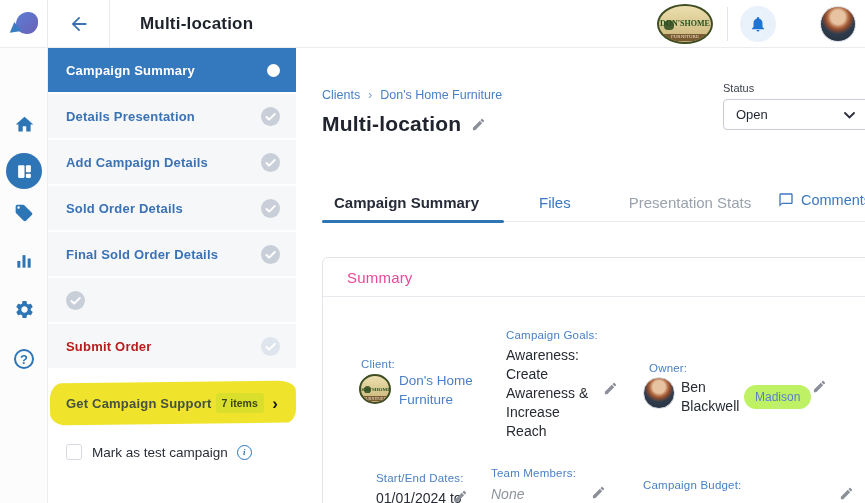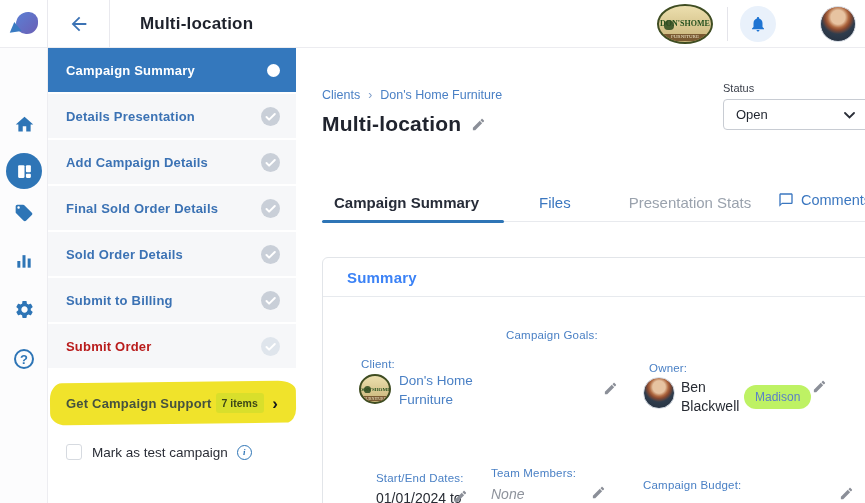--- a/index.html
+++ b/index.html
@@ -93,21 +93,21 @@
   .tab-2 { margin-left:60px; color:#3b77c0; font-weight:500; }
   .tab-3 { margin-left:58px; color:#9aa2ad; font-weight:500; }
   .tab-underline { position:absolute; left:0; bottom:-2px; width:182px; height:3px; background:#2e75b6; border-radius:2px; }
   .comments-tab { position:absolute; left:456px; top:9px; display:flex; align-items:center; gap:7px;
                   color:#3b77c0; font-size:14.5px; font-weight:500; cursor:pointer; white-space:nowrap; }
 
   
   .card { position:absolute; left:322px; top:257px; width:560px; height:400px; background:#fff;
           border:1px solid #e2e5e9; border-radius:6px; }
   .card-header { height:39px; border-bottom:1px solid #e7eaee; display:flex; align-items:center; padding-left:24px; }
-  .card-title { font-size:15px; font-weight:700; color:#3b82f6; letter-spacing:.2px; }
+  .card-title { font-size:15px; font-weight:400; color:#ec4899; letter-spacing:.2px; }
   .f-label { position:absolute; font-size:11.5px; color:#4a80c5; letter-spacing:.2px; }
   .f-value { position:absolute; font-size:14px; color:#272b33; line-height:19px; }
   .pencil { position:absolute; cursor:pointer; }
   .client-logo-pos { position:absolute; left:36px; top:116px; }
   .client-name { left:76px; top:113px; width:80px; color:#4a80c5; font-size:13.5px; cursor:default; }
   .goals-value { left:183px; top:88px; width:94px; }
   .owner-avatar { position:absolute; left:320px; top:119px; width:32px; height:32px; border-radius:50%;
             background:radial-gradient(circle at 50% 30%, #e7c3a1 0 24%, #b06a42 36%, #8a4a30 44%, #2f3c4c 58%, #222d3c 100%);
             border:1px solid #d7dde5; }
   .owner-name { left:358px; top:120px; width:66px; }
@@ -200,35 +200,34 @@
         </svg>
     </div>
     <div class="side-item">
       <span class="lbl">Add Campaign Details</span>
       <svg width="19" height="19" viewBox="0 0 19 19">
           <circle cx="9.5" cy="9.5" r="9.5" fill="#c9cfd8"></circle>
           <path d="M5.5 10l2.6 2.6L13.8 7" stroke="#fff" stroke-width="2" fill="none" stroke-linecap="round" stroke-linejoin="round"></path>
         </svg>
     </div>
     <div class="side-item">
+      <span class="lbl">Sold Order Details</span>
+      <svg width="19" height="19" viewBox="0 0 19 19">
+          <circle cx="9.5" cy="9.5" r="9.5" fill="#c9cfd8"></circle>
+          <path d="M5.5 10l2.6 2.6L13.8 7" stroke="#fff" stroke-width="2" fill="none" stroke-linecap="round" stroke-linejoin="round"></path>
+        </svg>
+    </div>
+    <div class="side-item">
       <span class="lbl">Final Sold Order Details</span>
       <svg width="19" height="19" viewBox="0 0 19 19">
           <circle cx="9.5" cy="9.5" r="9.5" fill="#c9cfd8"></circle>
           <path d="M5.5 10l2.6 2.6L13.8 7" stroke="#fff" stroke-width="2" fill="none" stroke-linecap="round" stroke-linejoin="round"></path>
         </svg>
     </div>
     <div class="side-item">
-      <span class="lbl">Sold Order Details</span>
-      <svg width="19" height="19" viewBox="0 0 19 19">
-          <circle cx="9.5" cy="9.5" r="9.5" fill="#c9cfd8"></circle>
-          <path d="M5.5 10l2.6 2.6L13.8 7" stroke="#fff" stroke-width="2" fill="none" stroke-linecap="round" stroke-linejoin="round"></path>
-        </svg>
-    </div>
-    <div class="side-item">
-      <span class="lbl">Submit to Billing</span>
       <svg width="19" height="19" viewBox="0 0 19 19">
           <circle cx="9.5" cy="9.5" r="9.5" fill="#c9cfd8"></circle>
           <path d="M5.5 10l2.6 2.6L13.8 7" stroke="#fff" stroke-width="2" fill="none" stroke-linecap="round" stroke-linejoin="round"></path>
         </svg>
     </div>
     <div class="side-item disabled">
       <span class="lbl">Submit Order</span>
       <svg width="19" height="19" viewBox="0 0 19 19">
           <circle cx="9.5" cy="9.5" r="9.5" fill="#dfe5ec"></circle>
           <path d="M5.5 10l2.6 2.6L13.8 7" stroke="#fff" stroke-width="2" fill="none" stroke-linecap="round" stroke-linejoin="round"></path>
@@ -293,20 +292,21 @@
     <span class="f-label" style="left:38px; top:100px">Client:</span>
     <div class="client-logo-pos dons-badge sm">
       <div class="dons-tree"></div>
       <span class="dons-line">DON'S</span>
       <span class="dons-line">HOME</span>
       <span class="dons-ribbon">FURNITURE</span>
     </div>
     <span class="f-value client-name">Don's Home Furniture</span>
 
     <span class="f-label" style="left:183px; top:71px">Campaign Goals:</span>
+    <span class="f-value goals-value">Awareness: Create Awareness &amp; Increase Reach</span>
     <svg class="pencil" style="left:280px; top:123px" width="15" height="15" viewBox="0 0 24 24">
         <path d="M3 17.25V21h3.75L17.81 9.94l-3.75-3.75L3 17.25zM20.71 7.04c.39-.39.39-1.02 0-1.41l-2.34-2.34c-.39-.39-1.02-.39-1.41 0l-1.83 1.83 3.75 3.75 1.83-1.83z" fill="#8b8f98"></path>
       </svg>
 
     <span class="f-label" style="left:326px; top:104px">Owner:</span>
     <div class="owner-avatar"></div>
     <span class="f-value owner-name">Ben Blackwell</span>
     <span class="owner-tag">Madison</span>
     <svg class="pencil" style="left:489px; top:121px" width="15" height="15" viewBox="0 0 24 24">
         <path d="M3 17.25V21h3.75L17.81 9.94l-3.75-3.75L3 17.25zM20.71 7.04c.39-.39.39-1.02 0-1.41l-2.34-2.34c-.39-.39-1.02-.39-1.41 0l-1.83 1.83 3.75 3.75 1.83-1.83z" fill="#8b8f98"></path>

